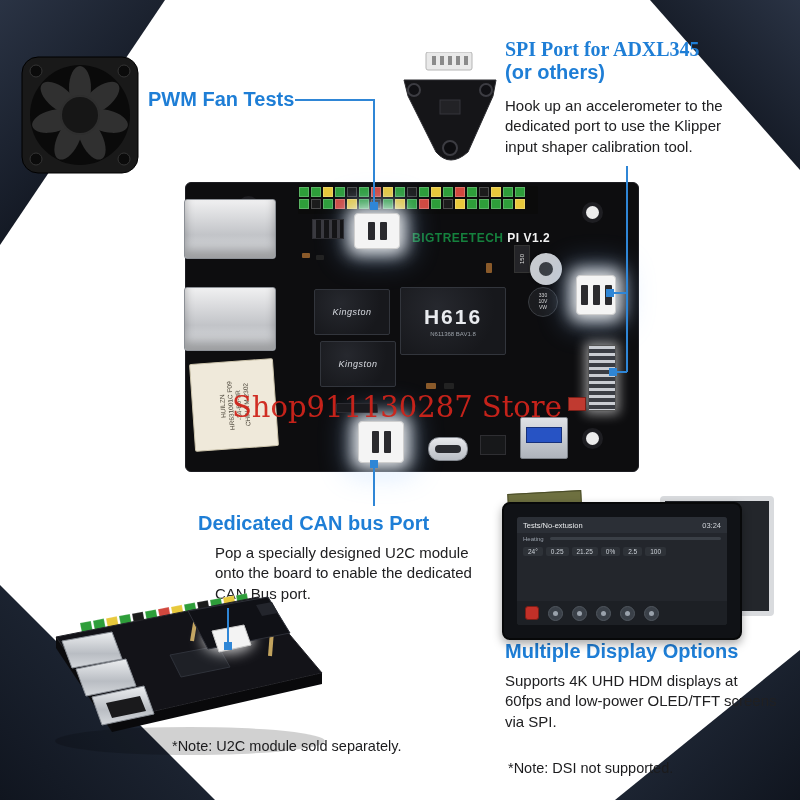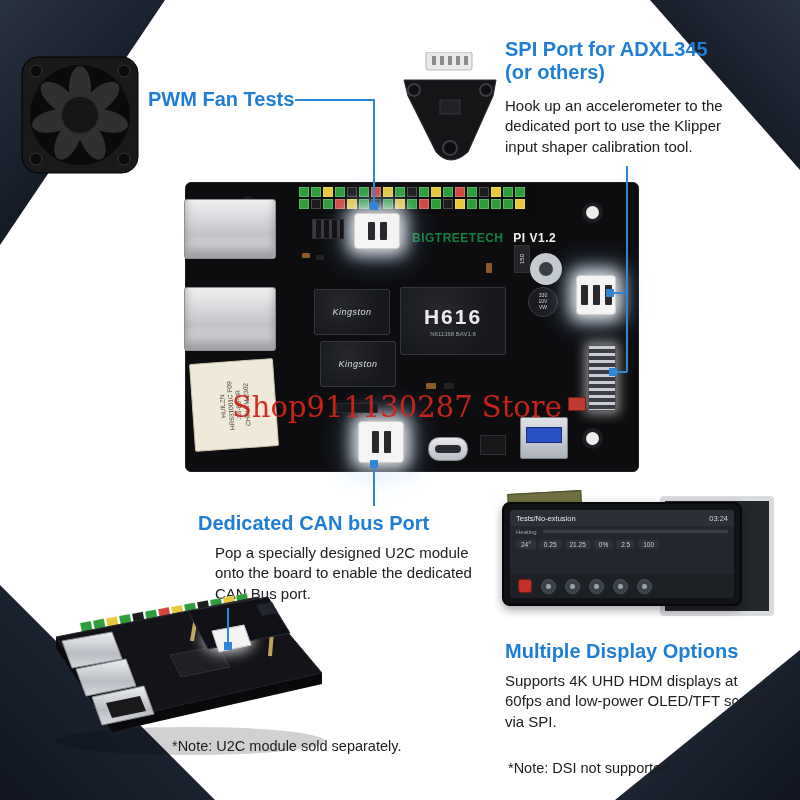--- a/index.html
+++ b/index.html
@@ -43,21 +43,21 @@
   .mport{position:absolute;background:linear-gradient(180deg,#f0f0f1,#c2c4c8 60%,#d8dadd);
          border:1px solid #8c9096;border-radius:3px;box-shadow:inset 0 -8px 10px rgba(0,0,0,.28);}
   .chip{position:absolute;background:radial-gradient(circle at 35% 30%,#26282e,#17181c 70%);
         border:1px solid #32353c;border-radius:2px;display:flex;align-items:center;justify-content:center;
         flex-direction:column;color:#d7dae0;}
   .ram-label{font-size:9px;font-style:italic;letter-spacing:.5px;}
   .soc-label{font-size:21px;font-weight:bold;letter-spacing:2px;color:#e9ebef;}
   .soc-sub{font-size:6px;color:#9aa0a8;margin-top:2px;}
   .brand-row{position:absolute;left:226px;top:48px;font-size:12px;font-weight:bold;letter-spacing:.5px;white-space:nowrap;}
   .brand-red{color:#15803d;}
-  .brand-white{color:#f2f2f2;margin-left:6px;}
+  .brand-white{color:#f2f2f2;}
   .wconn{position:absolute;background:#f4f4f4;border:1px solid #cfcfcf;border-radius:4px;
          box-shadow:0 0 16px 6px rgba(255,255,255,.85),0 0 28px 12px rgba(130,185,255,.30);
          display:flex;align-items:center;justify-content:center;gap:5px;}
   .wconn .slot{width:7px;height:55%;background:#2a2a2e;border-radius:1px;}
   .hdr4{position:absolute;left:126px;top:36px;width:30px;height:18px;background:#141416;border:1px solid #2d2d32;
         background-image:repeating-linear-gradient(90deg,#3a3a40 0 3px,transparent 3px 8px);}
   .coil{position:absolute;left:344px;top:70px;width:14px;height:14px;border-radius:50%;
         border:9px solid #c7cacf;background:#3a3d42;box-shadow:0 0 3px rgba(0,0,0,.6);}
   .cap{position:absolute;left:342px;top:104px;width:28px;height:28px;border-radius:50%;background:#1b1c1f;
        border:1px solid #3a3d42;display:flex;flex-direction:column;align-items:center;justify-content:center;
@@ -79,22 +79,22 @@
   .xfmr{position:absolute;left:6px;top:178px;width:82px;height:86px;background:#efe9da;border:1px solid #cdc5ad;
         border-radius:2px;transform:rotate(-4deg);display:flex;align-items:center;justify-content:center;}
   .xfmr-text{transform:rotate(-90deg);display:flex;flex-direction:column;align-items:center;gap:1px;
              font-size:6.5px;color:#4a4438;white-space:nowrap;}
   .tinyc{position:absolute;border-radius:1px;}
 
   
   .display-wrap{position:absolute;left:502px;top:492px;width:278px;height:142px;z-index:20;}
   .disp-olive{position:absolute;left:6px;top:0;width:72px;height:28px;background:#6e7040;border:1px solid #4c4e2a;transform:rotate(-3deg);}
   .disp-back{position:absolute;left:158px;top:4px;width:104px;height:110px;background:#23262b;border:5px solid #d9dbde;border-radius:4px;}
-  .disp-front{position:absolute;left:0;top:10px;width:240px;height:104px;background:#101216;border:2px solid #070809;
-              border-radius:8px;box-shadow:0 4px 10px rgba(0,0,0,.35);padding:6px;box-sizing:border-box;}
+  .disp-front{position:absolute;left:0;top:10px;width:240px;height:138px;background:#101216;border:2px solid #070809;
+              border-radius:8px;box-shadow:0 4px 10px rgba(0,0,0,.35);padding:13px;box-sizing:border-box;}
   .scr{width:100%;height:100%;background:#23262c;border-radius:3px;display:flex;flex-direction:column;overflow:hidden;}
   .scr-head{height:16px;display:flex;align-items:center;justify-content:space-between;padding:0 6px;background:#2b2f36;}
   .scr-title{font-size:7.5px;color:#e8eaec;}
   .scr-time{font-size:7.5px;color:#cfd3d8;}
   .scr-sub{height:11px;display:flex;align-items:center;gap:6px;padding:0 6px;}
   .scr-status{font-size:6px;color:#9aa2ac;}
   .scr-bar{flex:1;height:3px;background:#3a3f46;border-radius:2px;}
   .scr-grid{display:flex;flex-wrap:wrap;gap:3px;padding:3px 6px;}
   .ro-chip{font-size:6.5px;color:#ccd1d8;background:#2e3238;border-radius:2px;padding:1px 5px;}
   .scr-bottom{margin-top:auto;height:24px;display:flex;align-items:center;gap:9px;padding:0 8px;background:#1d2025;}
@@ -157,21 +157,21 @@
     <path class="cl" d="M627,372 H614"></path>
     <rect class="cm" x="609" y="368" width="8" height="8"></rect>
     <path class="cl" d="M374,464 V506"></path>
     <rect class="cm" x="370" y="460" width="8" height="8"></rect>
     <path class="cl" d="M228,608 V644"></path>
     <rect class="cm" x="224" y="642" width="8" height="8"></rect>
   </svg>
 
   <div class="co-title" style="left:148px;top:88px;">PWM Fan Tests</div>
 
-  <div class="co-title" style="left:505px;top:38px;">SPI Port for ADXL345</div>
+  <div class="co-title" style="left:505px;top:38px;font-family:Liberation Serif, serif;">SPI Port for ADXL345</div>
   <div class="co-title" style="left:505px;top:61px;">(or others)</div>
   <div class="co-body" style="left:505px;top:96px;width:252px;">Hook up an accelerometer to the dedicated port to use the Klipper input shaper calibration tool.</div>
 
   <div class="board">
     <div class="hole" style="left:56px;top:17px;"></div>
     <div class="hole" style="left:400px;top:23px;"></div>
     <div class="hole" style="left:56px;top:247px;"></div>
     <div class="hole" style="left:400px;top:249px;"></div>
 
     <div class="gpio-strip">

